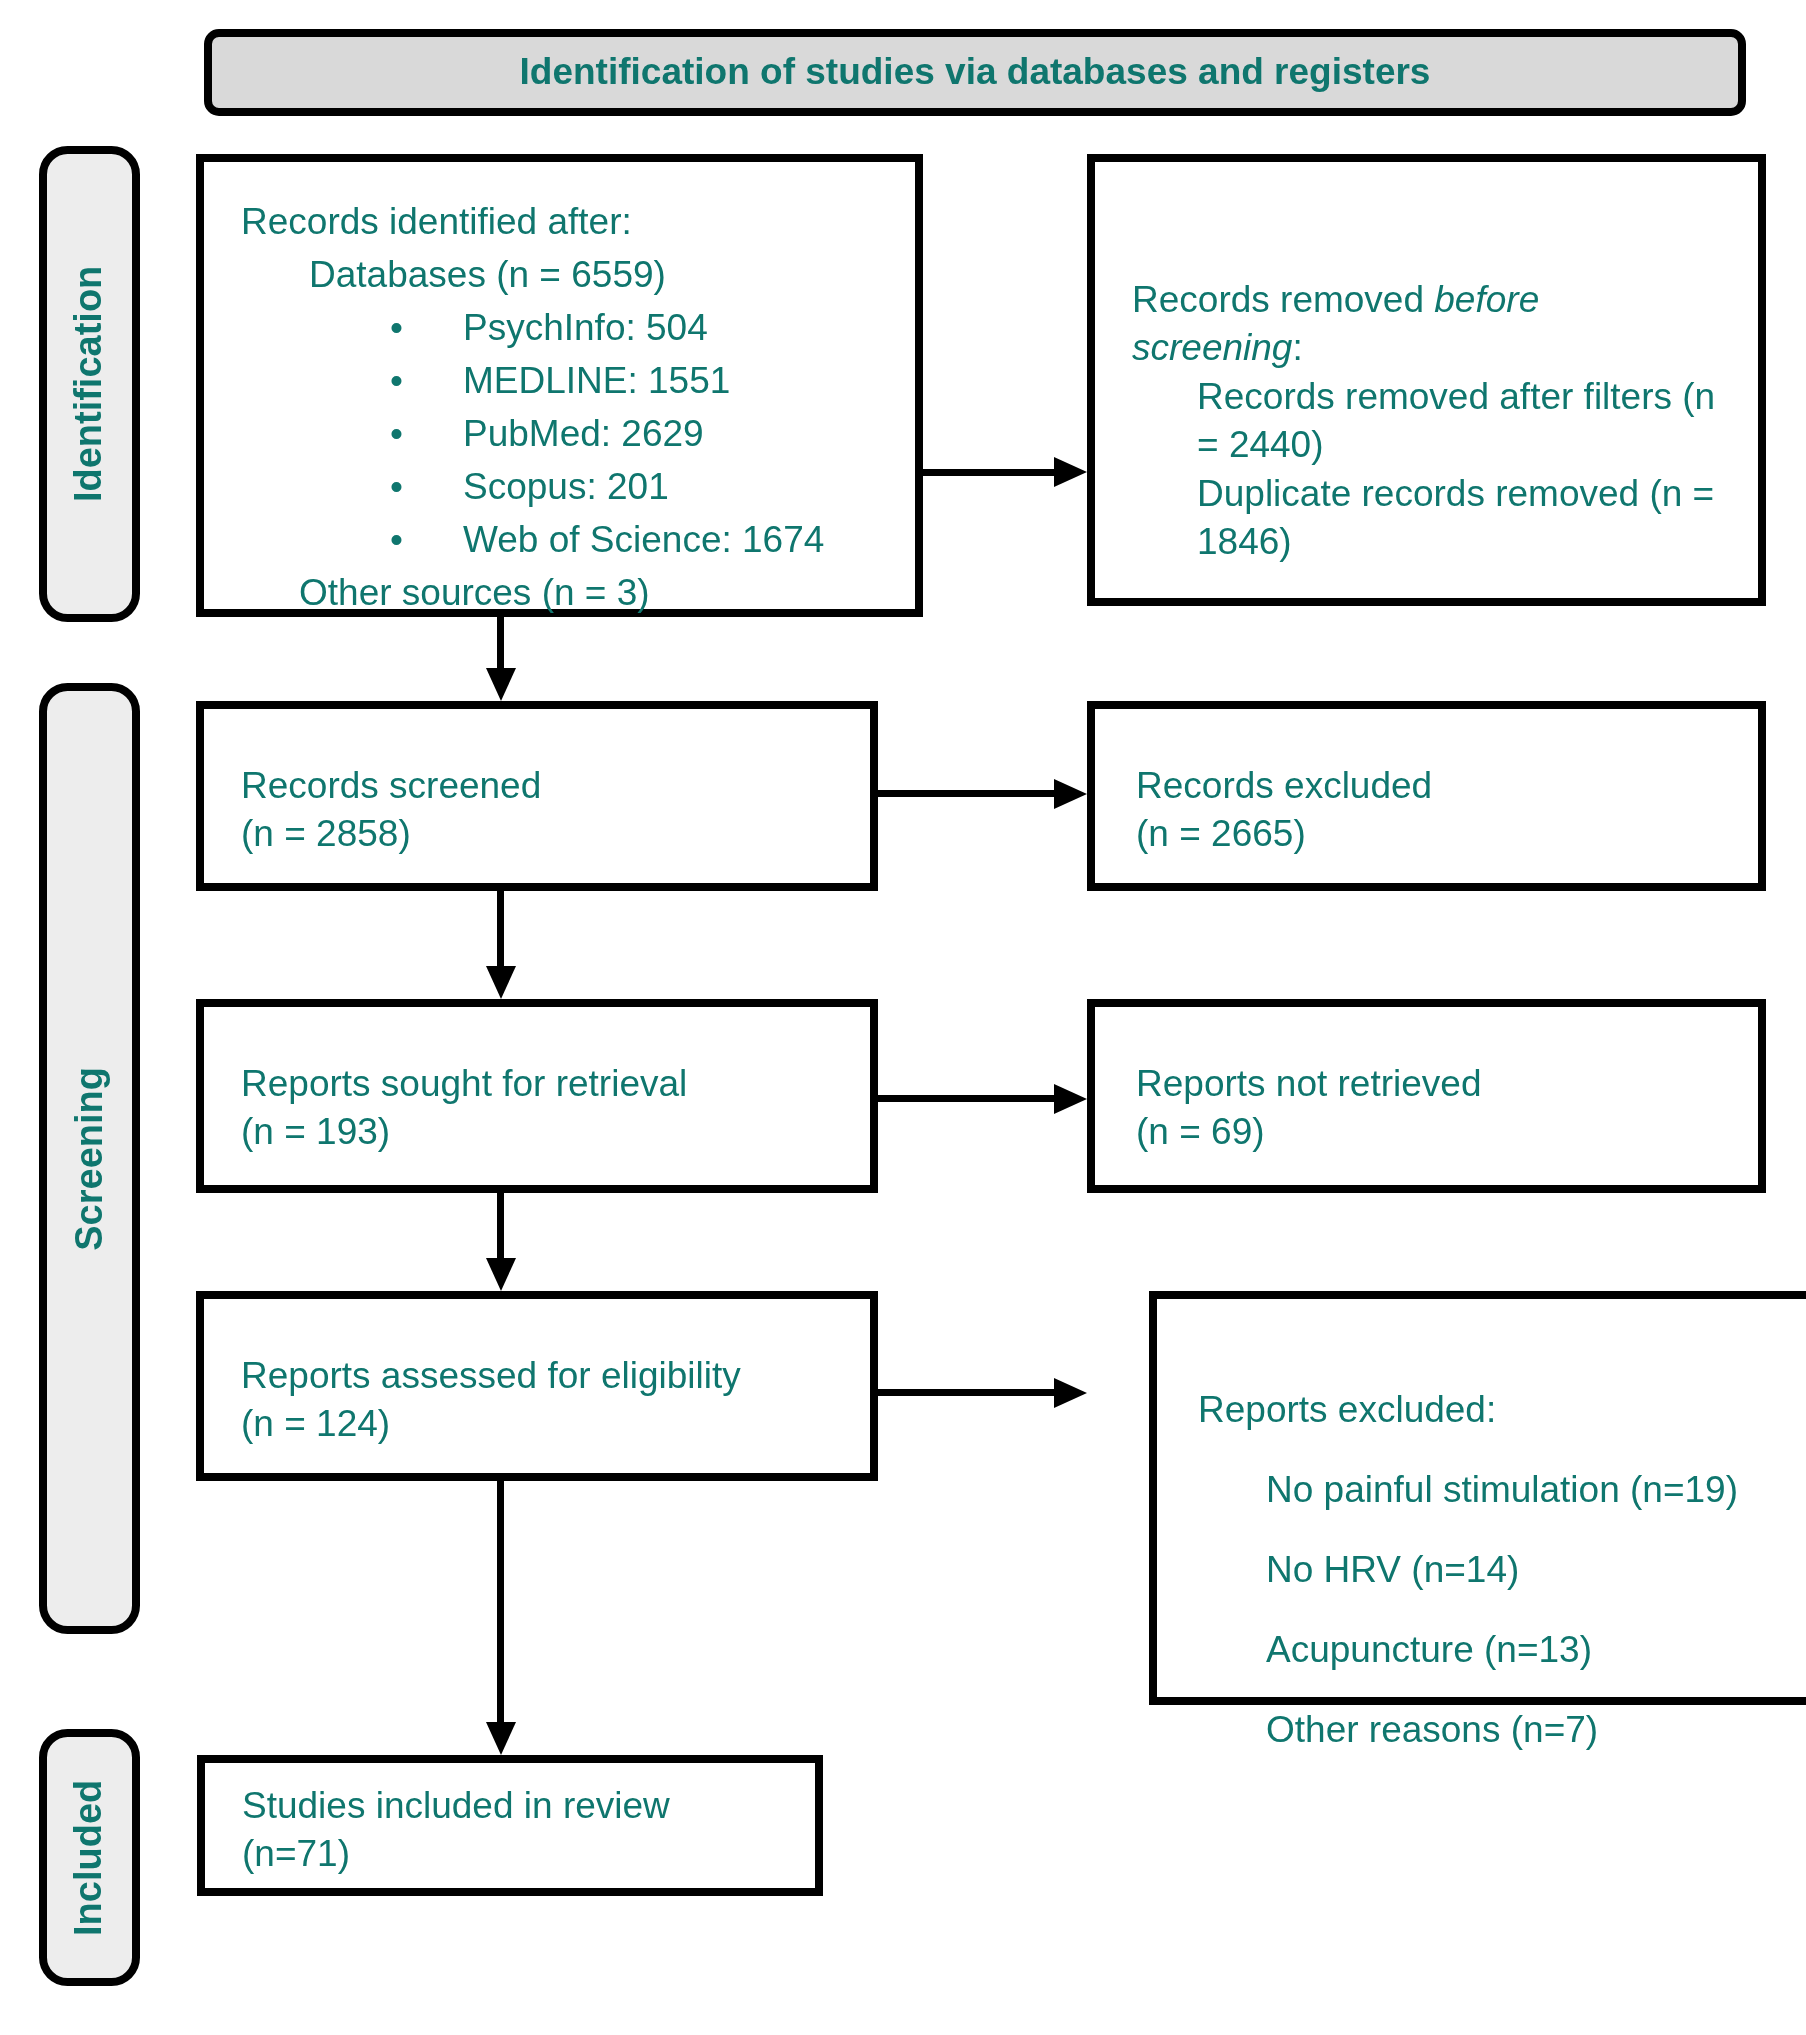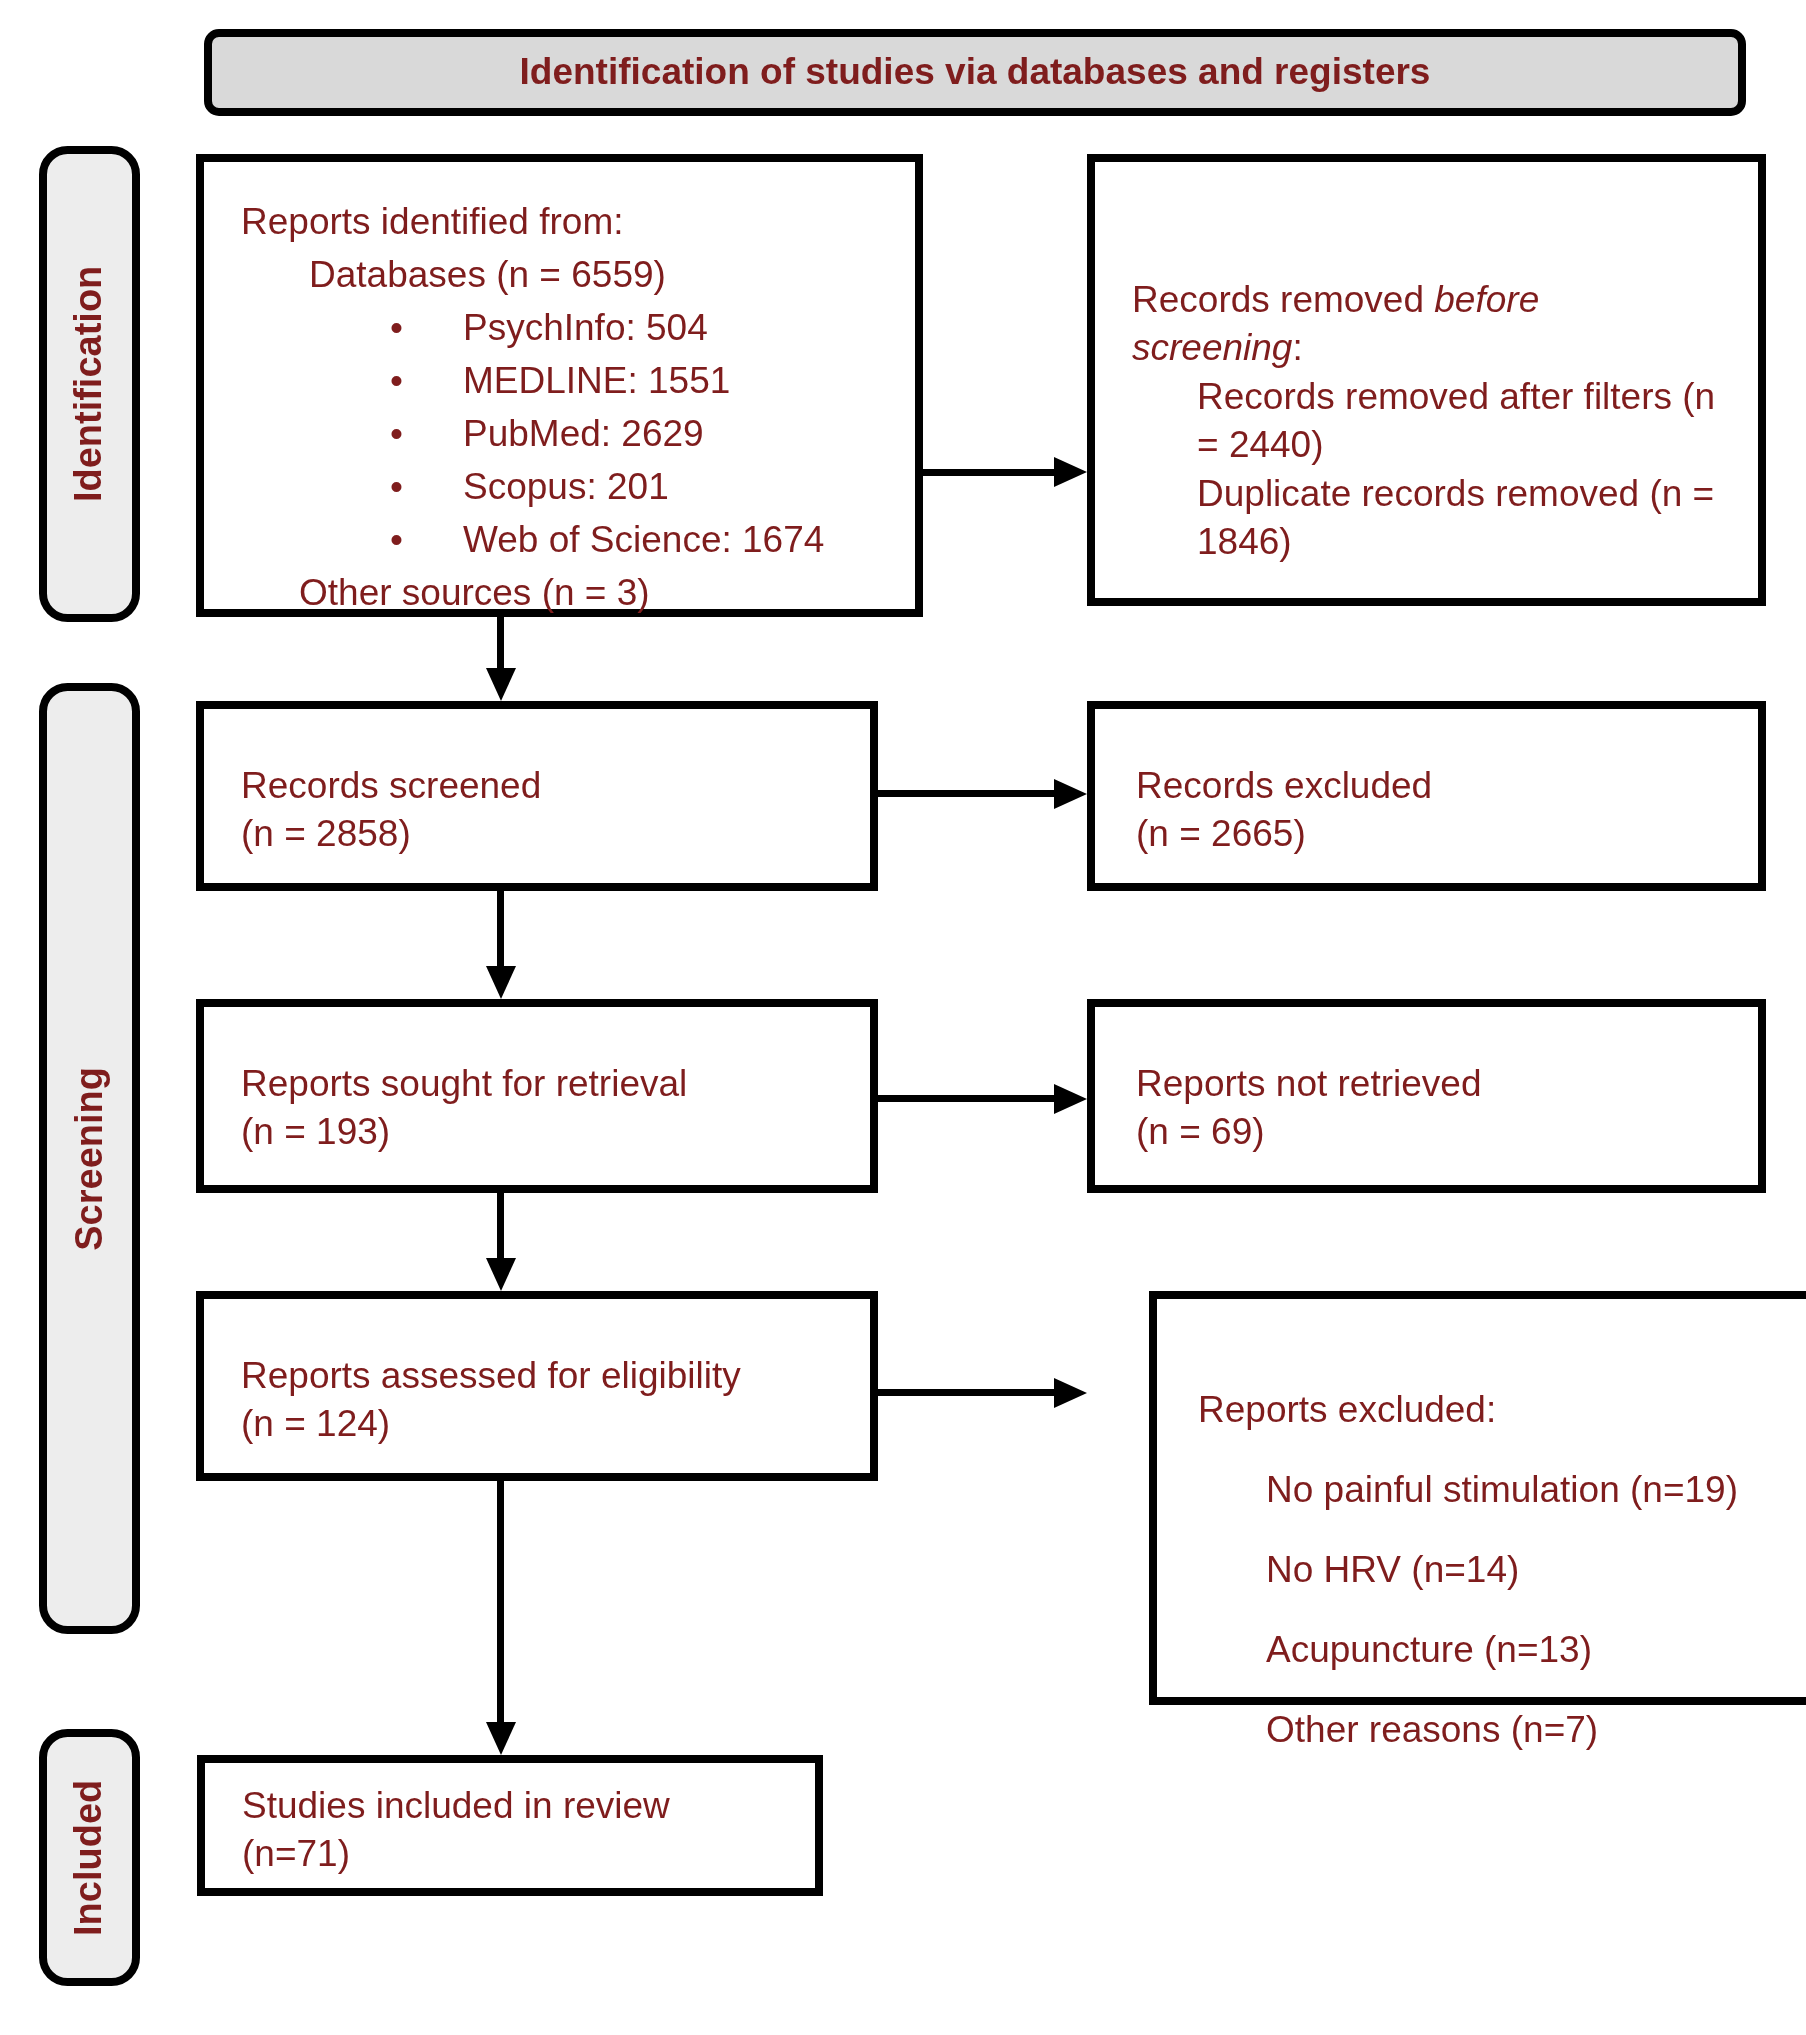--- a/index.html
+++ b/index.html
@@ -2,21 +2,21 @@
 <html style="font-size:11px"><head>
 <meta charset="utf-8">
 <title>PRISMA Flow Diagram</title>
 <style>
   html,body{margin:0;padding:0;background:#ffffff;}
   .canvas{
     position:relative;
     width:1806px;height:2035px;
     background:#ffffff;
     font-family:"Liberation Sans","DejaVu Sans",sans-serif;
-    color:#7f1d1d;
+    color:#0f766e;
     font-size:37px;
     line-height:1.31;
   }
   .box{
     position:absolute;
     background:#ffffff;
     border:8.2px solid #000;
     box-sizing:border-box;
   }
   .titlebar{
@@ -83,21 +83,21 @@
     <span>Identification</span>
   </div>
   <div class="stage" style="top:683px;height:951px;">
     <span>Screening</span>
   </div>
   <div class="stage" style="top:1729px;height:257px;">
     <span>Included</span>
   </div>
 
   <div class="box" style="left:196px;top:154px;width:727px;height:463px;padding:33px 20.4px 0 37px;line-height:53px;">
-    <div>Reports identified from:</div>
+    <div>Records identified after:</div>
     <div class="indent-1">Databases (n = 6559)</div>
     <div class="bullet-row">
       <span class="bullet-glyph">•</span>
       <span>PsychInfo: 504</span>
     </div>
     <div class="bullet-row">
       <span class="bullet-glyph">•</span>
       <span>MEDLINE: 1551</span>
     </div>
     <div class="bullet-row">

